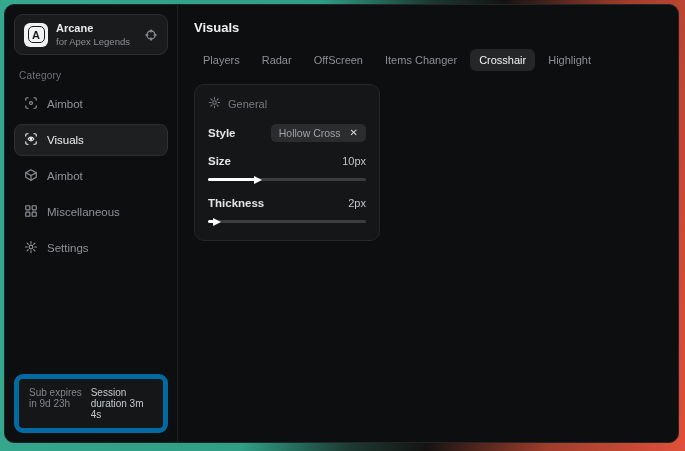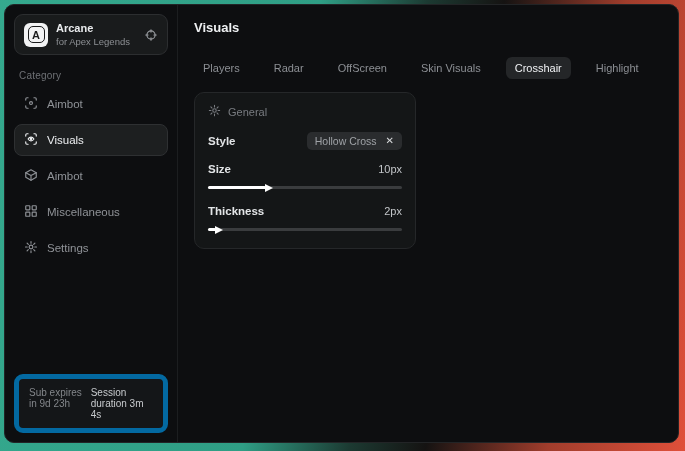--- a/index.html
+++ b/index.html
@@ -49,28 +49,28 @@
   .side-spacer { flex:1; }
   .status-card {
     border:5px solid #0369a1; background:#141618; border-radius:9px;
     padding:8px 10px; display:flex; flex-direction:row; gap:4px;
   }
   .status-line1 { font-size:10px; color:#83868a; }
   .status-line2 { font-size:10px; color:#c7cacd; }
   
   .main { flex:1; padding:15px 16px; }
   .page-title { font-size:13px; font-weight:700; color:#eef0f2; }
-  .tabs { display:flex; gap:16px; margin-top:22px; }
+  .tabs { display:flex; gap:4px; margin-top:14px; }
   .tab {
     padding:5px 9px; font-size:11px; color:#8c8f94; border-radius:6px; cursor:default;
     white-space:nowrap;
   }
   .tab.active { background:#242628; color:#f1f3f5; }
   .panel {
-    margin-top:13px; width:222px; background:#141617;
+    margin-top:13px; width:186px; background:#141617;
     border:1px solid #252729; border-radius:10px; padding:11px 13px 14px;
   }
   .panel-header { display:flex; align-items:center; gap:7px; color:#797c81; font-size:11px; }
   .row { display:flex; align-items:center; justify-content:space-between; margin-top:13px; }
   .lbl-dim { font-size:11.5px; color:#abaeb2; }
   .lbl-strong { font-size:11.5px; font-weight:600; color:#e3e5e7;text-align:right; }
   .toggle-group { display:flex; align-items:center; gap:8px; }
   .swatch { width:12px; height:12px; border-radius:3.5px; background:#ffffff; cursor:pointer; }
   .checkbox {
     width:16px; height:16px; border:1.5px solid #5b5e62; border-radius:5px;
@@ -179,21 +179,21 @@
     </div>
   </div>
 
   <div class="main">
     <div class="page-title">Visuals</div>
 
     <div class="tabs">
       <div class="tab">Players</div>
       <div class="tab">Radar</div>
       <div class="tab">OffScreen</div>
-      <div class="tab">Skin Visuals</div>
+      <div class="tab">Items Changer</div>
       <div class="tab active">Crosshair</div>
       <div class="tab">Highlight</div>
     </div>
 
     <div class="panel">
       <div class="panel-header">
         <span>
           <svg width="13" height="13" viewBox="0 0 24 24">
               <circle cx="12" cy="12" r="3.2"></circle>
               <path d="M12 2.5v3M12 18.5v3M2.5 12h3M18.5 12h3M5.3 5.3l2.1 2.1M16.6 16.6l2.1 2.1M5.3 18.7l2.1-2.1M16.6 7.4l2.1-2.1"></path>

